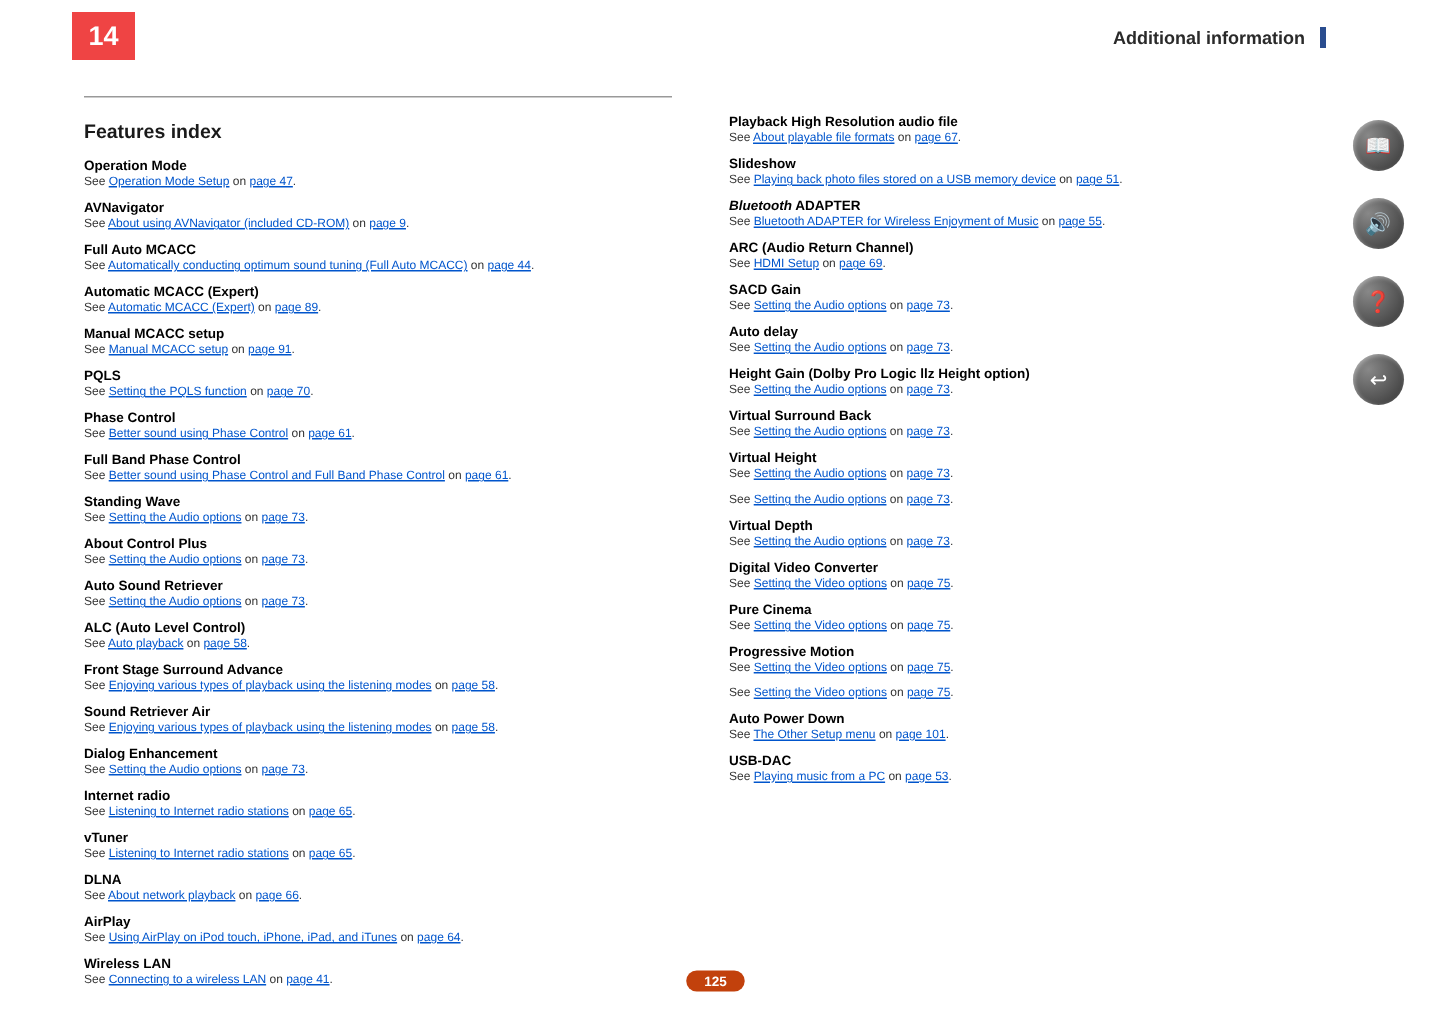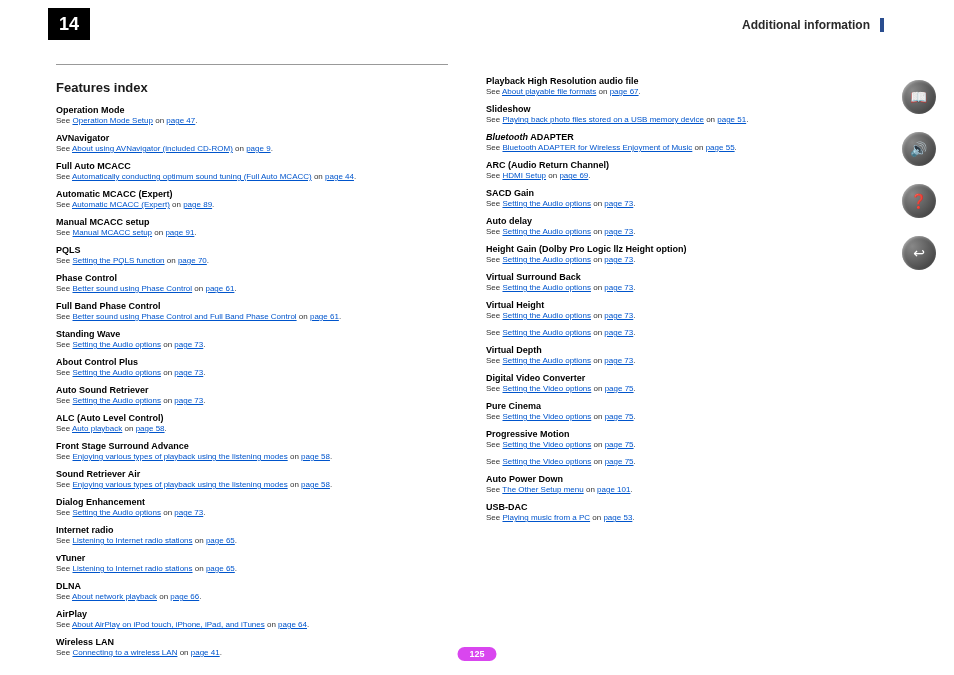--- a/index.html
+++ b/index.html
@@ -1,29 +1,29 @@
 <!DOCTYPE html>
 <html><head>
 <meta charset="utf-8">
 <style>
   * { margin: 0; padding: 0; box-sizing: border-box; }
   body { font-family: Arial, Helvetica, sans-serif; background: #fff; color: #000; font-size: 9px; width: 954px; height: 675px; position: relative; }
-  .chapter-badge { position: absolute; top: 8px; left: 48px; width: 42px; height: 32px; background: #000000; color: #fff; font-weight: bold; font-size: 18px; display: flex; align-items: center; justify-content: center; }
+  .chapter-badge { position: absolute; top: 8px; left: 48px; width: 42px; height: 32px; background: #ef4444; color: #fff; font-weight: bold; font-size: 18px; display: flex; align-items: center; justify-content: center; }
   .header-right { position: absolute; top: 18px; right: 84px; font-size: 12px; font-weight: bold; color: #2a2a2a; margin-left: 24px; }
   .header-bar { position: absolute; top: 18px; right: 70px; width: 4px; height: 14px; background: #2a4d8f; }
   .divider { position: absolute; top: 64px; left: 56px; width: 392px; border-top: 1px solid #999; }
   .col1 { position: absolute; top: 80px; left: 56px; width: 400px; }
   .col2 { position: absolute; top: 76px; left: 486px; width: 380px; }
   h2 { font-size: 13px; font-weight: bold; color: #1a1a1a; margin-bottom: 10px; }
   .entry { margin-bottom: 8px; }
   .entry-title { font-weight: bold; font-size: 9px; color: #000; margin-bottom: 1px; }
   .entry-title .italic { font-style: italic; }
   .entry-ref { font-size: 8px; color: #333; }
   a { color: #0055cc; text-decoration: underline; }
-  .page-num { position: absolute; bottom: 14px; left: 50%; transform: translateX(-50%); background: #d946ef; color: #fff; font-size: 9px; font-weight: bold; padding: 2px 12px; border-radius: 8px; }
+  .page-num { position: absolute; bottom: 14px; left: 50%; transform: translateX(-50%); background: #c2410c; color: #fff; font-size: 9px; font-weight: bold; padding: 2px 12px; border-radius: 8px; }
   .sidebar-icons { position: absolute; right: 18px; top: 80px; display: flex; flex-direction: column; gap: 18px; }
   .side-icon { width: 34px; height: 34px; border-radius: 50%; background: radial-gradient(circle at 30% 30%, #888, #333); display: flex; align-items: center; justify-content: center; color: #fff; font-size: 14px; box-shadow: inset 1px 1px 3px rgba(255,255,255,0.4); }
 </style>
 </head>
 <body>
 
 <div class="chapter-badge">14</div>
 <div class="header-right">Additional information</div>
 <div class="header-bar"></div>
 <div class="divider"></div>
@@ -98,21 +98,21 @@
       <div class="entry">
         <div class="entry-title">vTuner</div>
         <div class="entry-ref">See <a href="#">Listening to Internet radio stations</a> on <a href="#">page 65</a>.</div>
       </div>
       <div class="entry">
         <div class="entry-title">DLNA</div>
         <div class="entry-ref">See <a href="#">About network playback</a> on <a href="#">page 66</a>.</div>
       </div>
       <div class="entry">
         <div class="entry-title">AirPlay</div>
-        <div class="entry-ref">See <a href="#">About AirPlay on iPod touch, iPhone, iPad, and iTunes</a> on <a href="#">page 64</a>.</div>
+        <div class="entry-ref">See <a href="#">Using AirPlay on iPod touch, iPhone, iPad, and iTunes</a> on <a href="#">page 64</a>.</div>
       </div>
       <div class="entry">
         <div class="entry-title">Wireless LAN</div>
         <div class="entry-ref">See <a href="#">Connecting to a wireless LAN</a> on <a href="#">page 41</a>.</div>
       </div>
     </div>
 </div>
 
 <div class="col2">
   <div id="col2-list">

